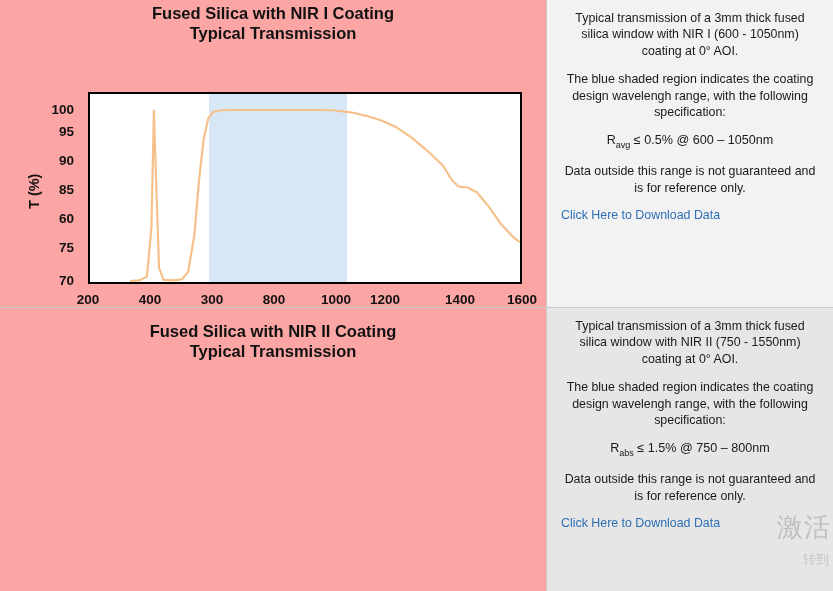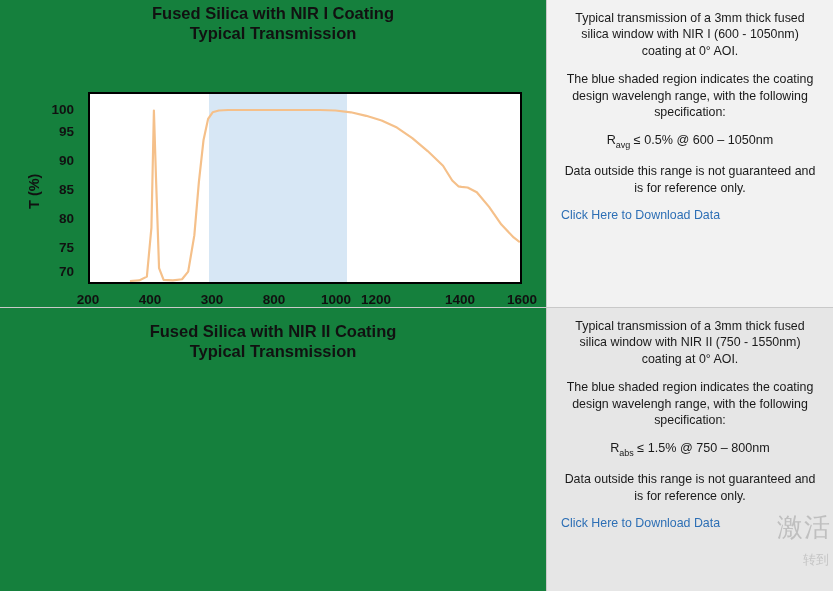--- a/index.html
+++ b/index.html
@@ -10,21 +10,21 @@
     color:#111;
   }
   .page{position:relative;width:833px;height:591px;}
 
   .row{position:absolute;left:0;width:833px;display:flex;}
   .row-1{top:0;height:308px;}
   .row-2{top:308px;height:283px;}
 
   .chart-cell{
     width:546px;height:100%;
-    background:#15803d;
+    background:#fca5a5;
     position:relative;
     box-sizing:border-box;
     border-bottom:1px solid #c9c9c9;
   }
   .row-2 .chart-cell{border-bottom:none;}
 
   .desc-cell{
     width:287px;height:100%;
     box-sizing:border-box;
     border-left:1px solid #c9c9c9;
@@ -137,37 +137,37 @@
         <span class="l2">Typical Transmission</span>
       </div>
 
       <div class="plot-wrap">
         <div class="ylabel" style="left:26px;top:165px;">T (%)</div>
 
         <div class="ytick" style="left:44px;top:58px;width:30px;">100</div>
         <div class="ytick" style="left:44px;top:80px;width:30px;">95</div>
         <div class="ytick" style="left:44px;top:109px;width:30px;">90</div>
         <div class="ytick" style="left:44px;top:138px;width:30px;">85</div>
-        <div class="ytick" style="left:44px;top:167px;width:30px;">80</div>
+        <div class="ytick" style="left:44px;top:167px;width:30px;">60</div>
         <div class="ytick" style="left:44px;top:196px;width:30px;">75</div>
-        <div class="ytick" style="left:44px;top:220px;width:30px;">70</div>
+        <div class="ytick" style="left:44px;top:229px;width:30px;">70</div>
 
         <div class="plot-frame" style="left:88px;top:48px;width:434px;height:192px;">
           <div class="shade" style="left:27.6%;width:32.1%;"></div>
           <svg class="curve" viewBox="0 0 434 192" preserveAspectRatio="none">
             <polyline fill="none" stroke="#f5c08a" stroke-width="2.2" stroke-linejoin="round" points="40.3,191 49.6,190.4 57.4,186.5 62.0,136.4 64.5,17.0 66.6,85.3 69.7,177.8 74.3,189.8 83.6,190.4 92.9,189.2 99.1,181.4 105.3,144.4 109.9,89.8 114.6,46.9 119.2,25.4 123.8,18.7 130.0,16.9 139.3,16.3 154.8,16.3 170.3,16.3 185.8,16.3 201.3,16.3 216.8,16.3 232.3,16.3 247.8,16.9 263.3,18.7 278.8,22.3 294.3,27.1 309.8,34.3 325.3,45.1 340.8,58.3 356.3,73.3 365.6,88.3 371.8,94.3 374.9,94.9 381.1,95.5 390.4,100.3 402.8,115.3 415.2,133.3 427.6,146.5 433.8,151.3"></polyline>
           </svg>
         </div>
 
         <div class="xtick" style="left:68px;top:248px;width:40px;">200</div>
         <div class="xtick" style="left:130px;top:248px;width:40px;">400</div>
         <div class="xtick" style="left:192px;top:248px;width:40px;">300</div>
         <div class="xtick" style="left:254px;top:248px;width:40px;">800</div>
         <div class="xtick" style="left:316px;top:248px;width:40px;">1000</div>
-        <div class="xtick" style="left:356px;top:248px;width:40px;">1200</div>
+        <div class="xtick" style="left:365px;top:248px;width:40px;">1200</div>
         <div class="xtick" style="left:440px;top:248px;width:40px;">1400</div>
         <div class="xtick" style="left:502px;top:248px;width:40px;">1600</div>
 
         <div class="xlabel" style="top:282px;">Wavelength (nm)</div>
       </div>
     </div>
 
     <div class="desc-cell">
       <p>Typical transmission of a 3mm thick fused silica window with NIR I (600 - 1050nm) coating at 0° AOI.</p>
       <p>The blue shaded region indicates the coating design wavelengh range, with the following specification:</p>

